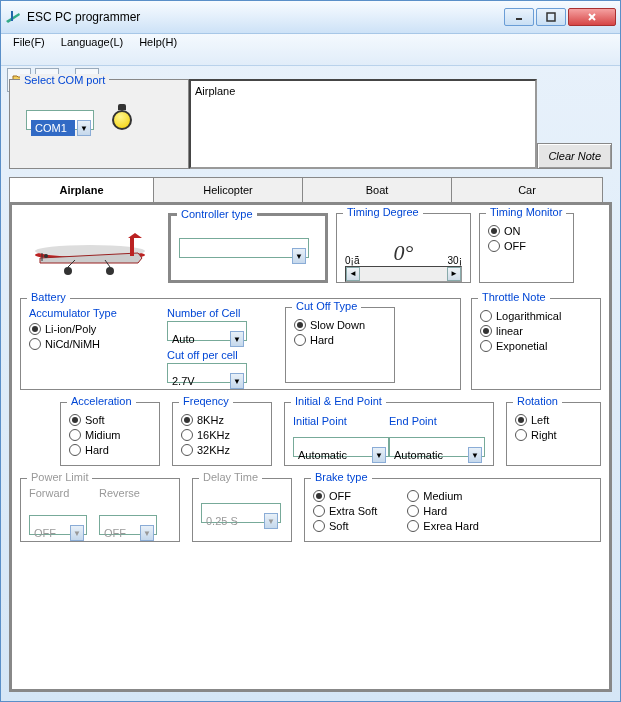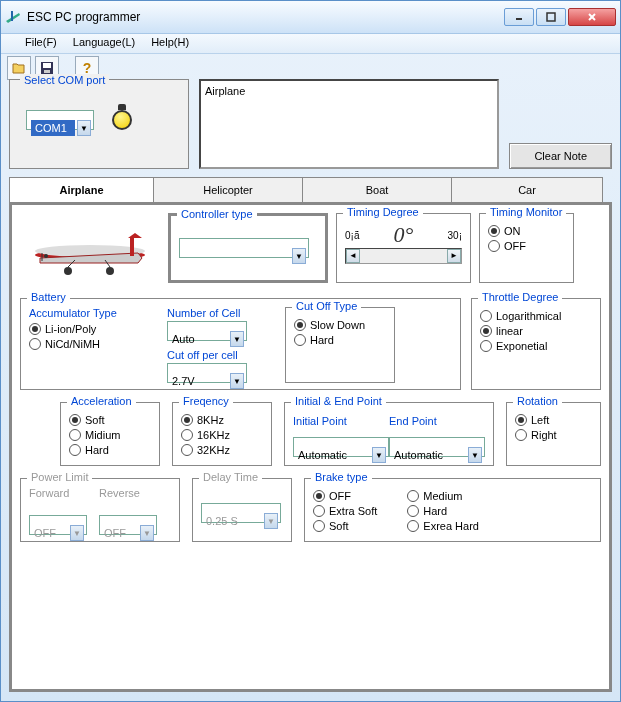--- a/index.html
+++ b/index.html
@@ -4,35 +4,35 @@
 <style>
 * { box-sizing: border-box; margin: 0; padding: 0; font-family: 'Segoe UI', Tahoma, sans-serif; font-size: 11px; }
 body { background: #fff; width: 621px; height: 702px; overflow: hidden; }
 .window { width: 621px; height: 702px; background: linear-gradient(to bottom, #e9f2fb 0%, #d5e6f6 100%); border: 1px solid #5a8fc8; position: relative; }
 .titlebar { height: 28px; background: linear-gradient(to bottom, #f7fbff 0%, #e3effb 50%, #cde2f7 100%); display: flex; align-items: center; padding: 16px 4px; border-bottom: 1px solid #a7c7e7; }
 .titlebar-icon { width: 16px; height: 16px; margin-right: 6px; }
 .titlebar-text { flex: 1; color: #000; font-size: 12px; }
 .titlebar-buttons { display: flex; gap: 0; }
 .titlebar-btn { width: 30px; height: 18px; border: 1px solid #6a9dd6; border-radius: 2px; margin-left: 2px; display: flex; align-items: center; justify-content: center; background: linear-gradient(to bottom, #eaf3fc, #c9dff4); cursor: pointer; }
 .titlebar-btn.close { width: 48px; background: linear-gradient(to bottom, #f5a1a1, #d64545); border-color: #a83030; color: #fff; }
-.menubar { height: 20px; background: linear-gradient(to bottom, #f4f9fe, #e1edf9); display: flex; padding: 0 16px; border-bottom: 1px solid #b9d2eb; text-align: right; }
+.menubar { height: 32px; background: linear-gradient(to bottom, #f4f9fe, #e1edf9); display: flex; padding: 0 4px; border-bottom: 1px solid #b9d2eb; text-align: right; }
 .menu-item { padding: 2px 8px; cursor: pointer; }
 .toolbar { height: 28px; padding: 2px 6px; display: flex; gap: 4px; align-items: center; }
 .tool-btn { width: 24px; height: 24px; border: 1px solid #9ab; background: #f5f8fb; display: flex; align-items: center; justify-content: center; cursor: pointer; }
 .client { position: absolute; left: 8px; right: 8px; top: 78px; bottom: 8px; }
-.top-row { display: flex; gap: 10px; margin-bottom: 8px; align-items: stretch; }
+.top-row { display: flex; margin-bottom: 8px; align-items: stretch; }
 .com-box { width: 180px; height: 90px; border: 1px solid #888; background: #f0f0f0; padding: 4px 8px; position: relative; }
 .fieldset-label { position: relative; top: -10px; left: 2px; background: #f0f0f0; padding: 0 4px; color: #0046d5; }
 .com-select-text { background: #316ac5; color: #fff; padding: 2px 4px; display: inline-block; width: 44px; }
 .com-light { width: 20px; height: 20px; background: radial-gradient(circle at 40% 30%, #fff68f, #f4d000); border: 2px solid #333; border-radius: 50%; position: relative; }
 .com-light::before { content: ''; position: absolute; top: -8px; left: 4px; width: 8px; height: 6px; background: #333; border-radius: 2px 2px 0 0; }
 .factory-btn { width: 60px; height: 48px; margin-top: 20px; border: 1px solid #888; background: #e5e5e5; box-shadow: 1px 1px 0 #fff inset, -1px -1px 0 #999 inset; cursor: pointer; text-align: center; padding-top: 8px; line-height: 1.3; }
 .note-area { flex: 1; border: 2px inset #999; background: #fff; padding: 4px; resize: none; font-family: sans-serif; }
 .clear-note-col { display: flex; flex-direction: column; justify-content: flex-end; }
-.btn { border: 1px solid #888; background: #e5e5e5; box-shadow: 1px 1px 0 #fff inset, -1px -1px 0 #999 inset; padding: 6px 24px; cursor: pointer; }
+.btn { border: 1px solid #888; background: #e5e5e5; box-shadow: 1px 1px 0 #fff inset, -1px -1px 0 #999 inset; padding: 6px 10px; cursor: pointer; font-style: italic; }
 .tabs-row { display: flex; }
 .tab { border: 1px solid #888; background: #f0f0f0; padding: 6px 0; text-align: center; cursor: pointer; border-bottom: none; margin-right: -1px; }
 .tab.active { background: #fff; font-weight: bold; position: relative; z-index: 2; }
 .tab-content { border: 3px solid #888; background: #fff; padding: 8px; position: relative; height: 490px; }
 .upper-strip { display: flex; gap: 8px; margin-bottom: 10px; align-items: flex-start; }
 .plane-img { width: 140px; height: 75px; }
 .group { border: 1px solid #888; padding: 8px 8px 6px 8px; position: relative; background: #fff; }
 .group-label { position: absolute; top: -8px; left: 6px; background: #fff; padding: 0 4px; color: #0046d5; font-size: 11px; }
 .radio-row { display: flex; align-items: center; gap: 4px; margin: 3px 0; }
 .radio-dot, .radio-empty { width: 12px; height: 12px; border: 1px solid #555; border-radius: 50%; display: inline-block; position: relative; }
@@ -146,21 +146,21 @@
         <div class="group" style="width:160px;height:70px;border-width:3px">
           <span class="group-label">Controller type</span>
           <div class="select" style="width:130px;margin-top:14px">
             <span></span>
             <span class="select-arrow">▼</span>
           </div>
         </div>
 
         <div class="group" style="width:135px;height:70px">
           <span class="group-label">Timing Degree</span>
-          <div style="display:flex;justify-content:space-between;align-items:center;margin-top:0">
+          <div style="display:flex;justify-content:space-between;align-items:flex-end;margin-top:18px">
             <span style="font-size:10px">0¡ã</span>
             <span class="timing-val">0°</span>
             <span style="font-size:10px">30¡</span>
           </div>
           <div class="slider-track">
             <div class="slider-btn">◄</div>
             <div class="slider-btn">►</div>
           </div>
         </div>
 
@@ -211,21 +211,21 @@
                   <span>Slow Down</span>
                 </div>
               <div class="radio-row">
                   <span class="radio-empty"></span>
                   <span>Hard</span>
                 </div>
             </div>
           </div>
         </div>
         <div class="group" style="width:130px">
-          <span class="group-label">Throttle Degree</span>
+          <span class="group-label">Throttle Note</span>
           <div class="radio-row">
               <span class="radio-empty"></span>
               <span>Logarithmical</span>
             </div>
           <div class="radio-row">
               <span class="radio-dot"></span>
               <span>linear</span>
             </div>
           <div class="radio-row">
               <span class="radio-empty"></span>

